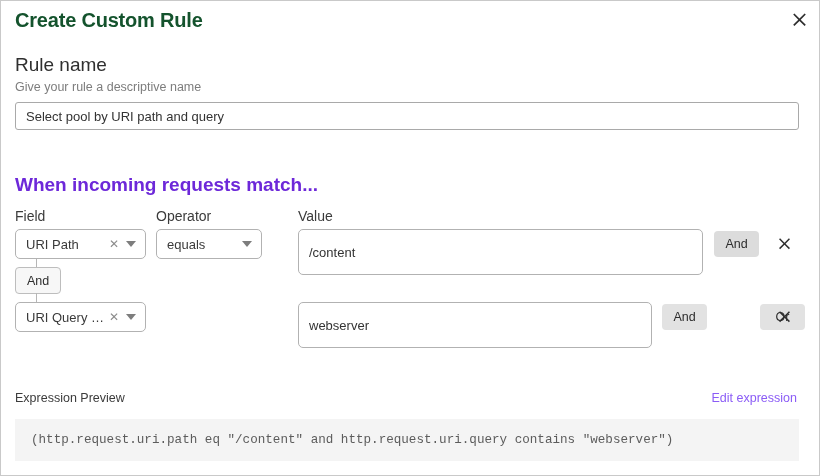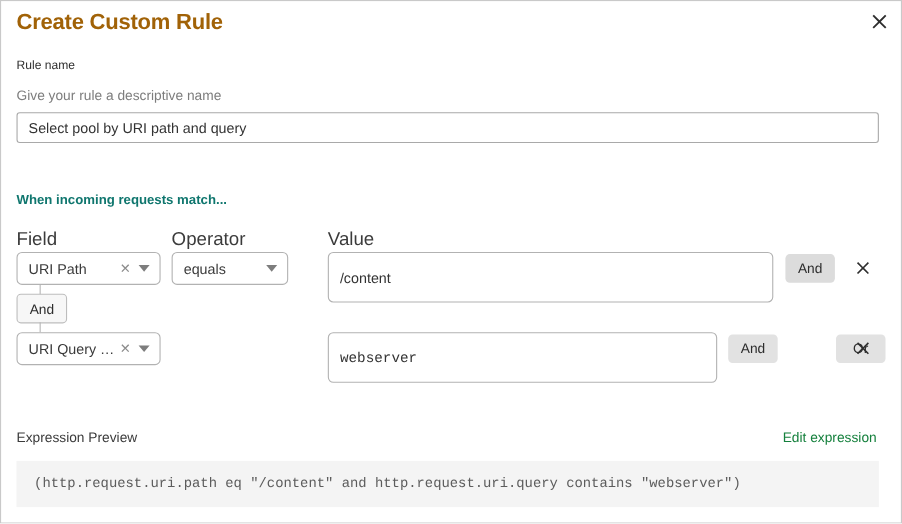--- a/index.html
+++ b/index.html
@@ -26,42 +26,42 @@
   }
 
   
   .dlg-title {
     position: absolute;
     left: 14px;
     top: 8px;
     font-size: 20px;
     font-weight: bold;
     letter-spacing: -0.2px;
-    color: #a16207;
+    color: #14532d;
     text-align: center;
   }
   .close-btn {
     position: absolute;
     right: 9px;
     top: 7px;
     width: 22px;
     height: 22px;
     display: flex;
     align-items: center;
     justify-content: center;
     cursor: pointer;
     color: #2e2e2e;
   }
   .close-btn svg { display: block; }
 
   
   .field-label {
     position: absolute;
     left: 14px;
-    font-size: 11px;
+    font-size: 19px;
     color: #2f2f2f;
   }
   .field-hint {
     position: absolute;
     left: 14px;
     font-size: 12.5px;
     color: #7d7d7d;
   }
   .rule-name-input {
     position: absolute;
@@ -78,30 +78,30 @@
     color: #333333;
     padding: 0 10px;
     outline: none;
   }
 
   
   .section-title {
     position: absolute;
     left: 14px;
     top: 173px;
-    font-size: 12px;
+    font-size: 19px;
     font-weight: bold;
-    color: #0f766e;
+    color: #6d28d9;
   }
 
   
   .col-head {
     position: absolute;
     top: 207px;
-    font-size: 17px;
+    font-size: 14px;
     color: #3b3b3b;
   }
   .col-head.c-field { left: 14px; }
   .col-head.c-operator { left: 155px; }
   .col-head.c-value { left: 297px; text-align: center; }
 
   
   .cond-row {
     position: absolute;
     left: 0;
@@ -160,21 +160,21 @@
     border: 1px solid #b2b2b2;
     border-radius: 5px;
     background: #fff;
     font-family: "Liberation Sans", sans-serif;
     font-size: 13px;
     color: #333333;
     padding: 0 10px;
     outline: none;
   }
   .value-input.v1 { left: 297px; width: 405px; }
-  .value-input.v2 { left: 297px; width: 354px; font-family: Liberation Mono, monospace; }
+  .value-input.v2 { left: 297px; width: 354px; }
 
   .logic-btn {
     position: absolute;
     box-sizing: border-box;
     height: 26px;
     min-width: 45px;
     top: 2px;
     background: #dcdcdc;
     border: none;
     border-radius: 4px;
@@ -236,21 +236,21 @@
     left: 14px;
     top: 390px;
     font-size: 12.5px;
     color: #3b3b3b;
   }
   .expr-edit-link {
     position: absolute;
     right: 22px;
     top: 390px;
     font-size: 12.5px;
-    color: #15803d;
+    color: #8b5cf6;
     text-decoration: none;
     cursor: pointer;
   }
   .expr-code {
     position: absolute;
     left: 14px;
     top: 418px;
     width: 784px;
     height: 42px;
     box-sizing: border-box;

